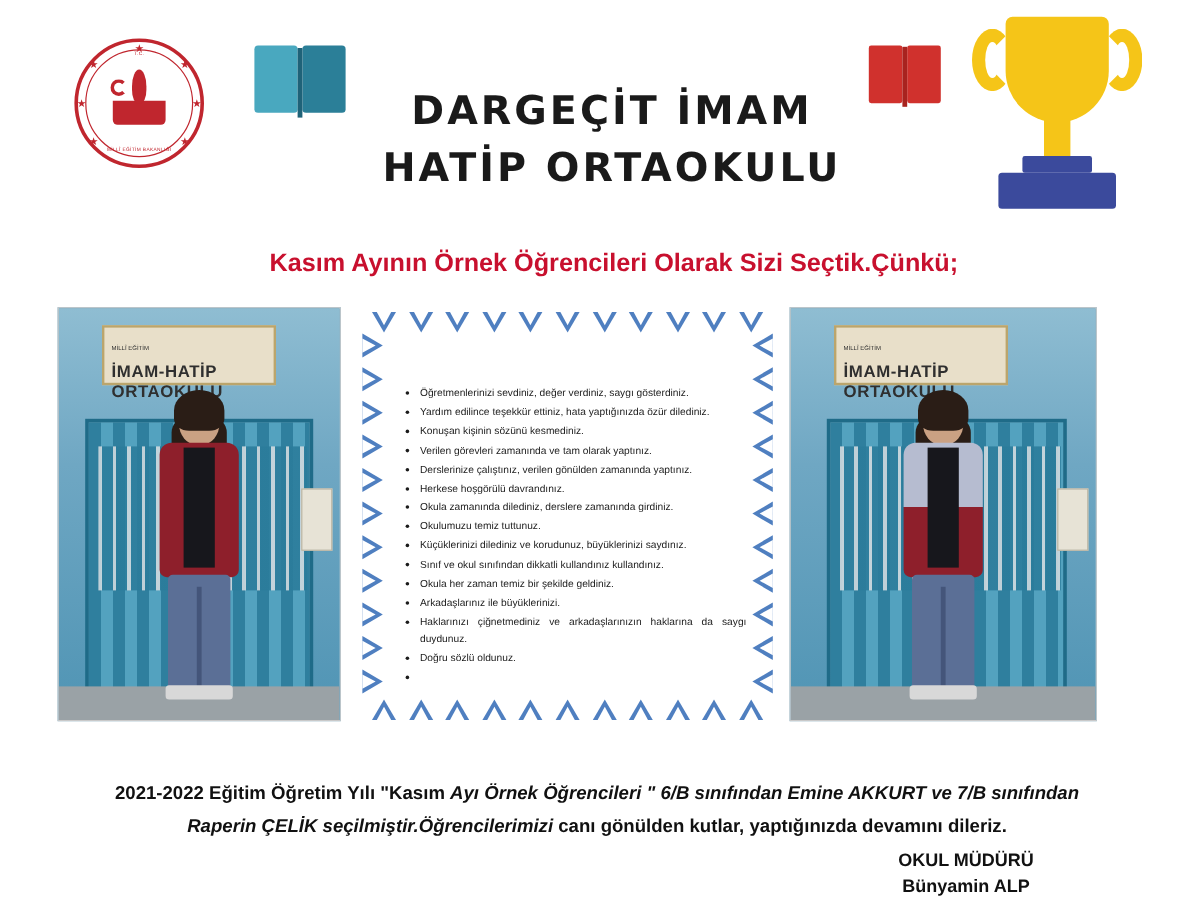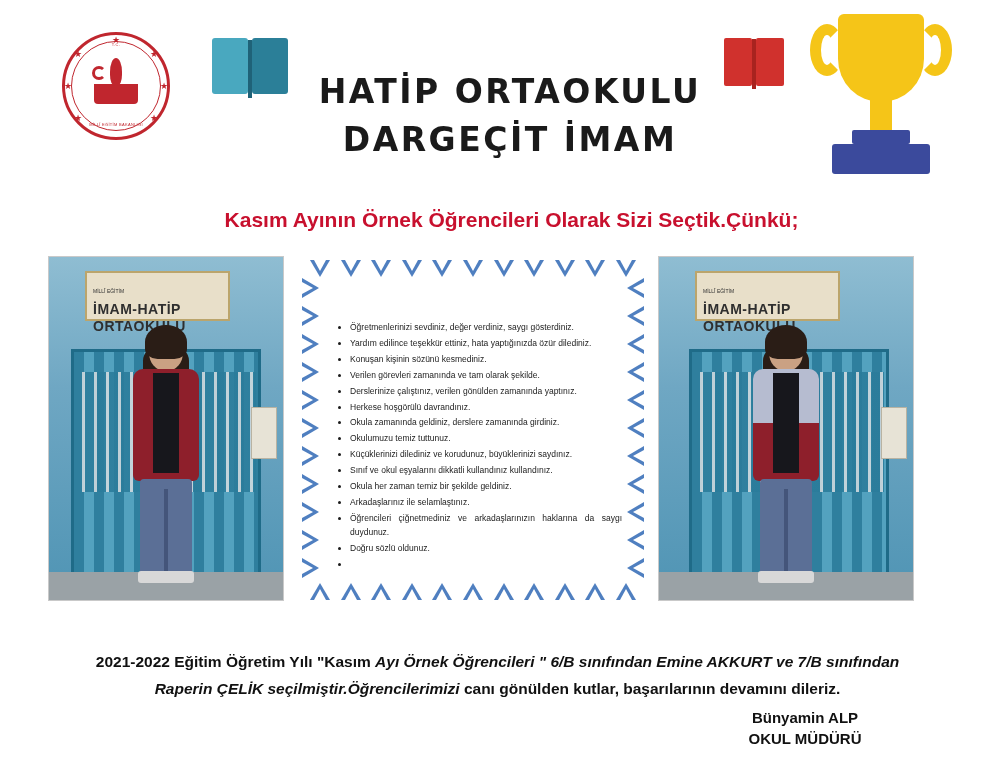--- a/index.html
+++ b/index.html
@@ -457,22 +457,22 @@
     <span class="meb-star" style="left:88px;top:82px;">★</span>
   </div>
 
   <div class="book-teal">
     <div class="pg left"></div>
     <div class="pg right"></div>
     <div class="spine"></div>
   </div>
 
   <div class="school-title">
+    <div>DARGEÇİT İMAM</div>
     <div>HATİP ORTAOKULU</div>
-    <div>DARGEÇİT İMAM</div>
   </div>
 
   <div class="book-red">
     <div class="pg left"></div>
     <div class="pg right"></div>
     <div class="spine"></div>
   </div>
 
   <div class="trophy">
     <div class="trophy-handle l"></div>
@@ -560,30 +560,30 @@
       <div class="tri-hollow-left"></div>
       <div class="tri-hollow-left"></div>
     <div class="tri-hollow-left"></div>
       <div class="tri-hollow-left"></div>
   </div>
 
   <ul class="rules">
     <li>Öğretmenlerinizi sevdiniz, değer verdiniz, saygı gösterdiniz.</li>
     <li>Yardım edilince teşekkür ettiniz, hata yaptığınızda özür dilediniz.</li>
     <li>Konuşan kişinin sözünü kesmediniz.</li>
-    <li>Verilen görevleri zamanında ve tam olarak şekilde.</li>
+    <li>Verilen görevleri zamanında ve tam olarak yaptınız.</li>
     <li>Derslerinize çalıştınız, verilen gönülden zamanında yaptınız.</li>
     <li>Herkese hoşgörülü davrandınız.</li>
-    <li>Okula zamanında geldiniz, derslere zamanında girdiniz.</li>
+    <li>Okula zamanında dilediniz, derslere zamanında girdiniz.</li>
     <li>Okulumuzu temiz tuttunuz.</li>
     <li>Küçüklerinizi dilediniz ve korudunuz, büyüklerinizi saydınız.</li>
-    <li>Sınıf ve okul eşyalarını dikkatli kullandınız kullandınız.</li>
+    <li>Sınıf ve okul sınıfından dikkatli kullandınız kullandınız.</li>
     <li>Okula her zaman temiz bir şekilde geldiniz.</li>
-    <li>Arkadaşlarınız ile  selamlaştınız.</li>
-    <li>Öğrencileri çiğnetmediniz ve arkadaşlarınızın haklarına da saygı duydunuz.</li>
+    <li>Arkadaşlarınız ile  büyüklerinizi.</li>
+    <li>Haklarınızı çiğnetmediniz ve arkadaşlarınızın haklarına da saygı duydunuz.</li>
     <li>Doğru sözlü oldunuz.</li>
     <li class="empty"></li>
   </ul>
 </div>
 
 <div class="photo right">
   <div class="ph-wall"></div>
   <div class="ph-door" style="left:30px;width:200px;">
     <div class="ph-door-grill" style="width:184px;"></div>
   </div>
@@ -599,19 +599,19 @@
     <div class="head"></div>
     <div class="hair"></div>
     <div class="torso" style="background:linear-gradient(#b6bcd0 0 48%,#8e1f2b 48% 100%);"></div>
     <div class="shirt"></div>
     <div class="legs"></div>
     <div class="shoes"></div>
   </div>
 </div>
 
 <div class="footer-text">
-  <span>2021-2022 Eğitim Öğretim Yılı "Kasım </span><i>Ayı  Örnek Öğrencileri</i><i> " 6/B sınıfından Emine AKKURT ve 7/B sınıfından Raperin ÇELİK  seçilmiştir.Öğrencilerimizi</i><span> canı gönülden kutlar, başarılarının devamını dileriz.</span>
+  <span>2021-2022 Eğitim Öğretim Yılı "Kasım </span><i>Ayı  Örnek Öğrencileri</i><i> " 6/B sınıfından Emine AKKURT ve 7/B sınıfından Raperin ÇELİK  seçilmiştir.Öğrencilerimizi</i><span> canı gönülden kutlar, yaptığınızda devamını dileriz.</span>
 </div>
 
 <div class="sign-block">
+  <div>OKUL MÜDÜRÜ</div>
   <div>Bünyamin ALP</div>
-  <div>OKUL MÜDÜRÜ</div>
 </div>
 
 </body></html>

